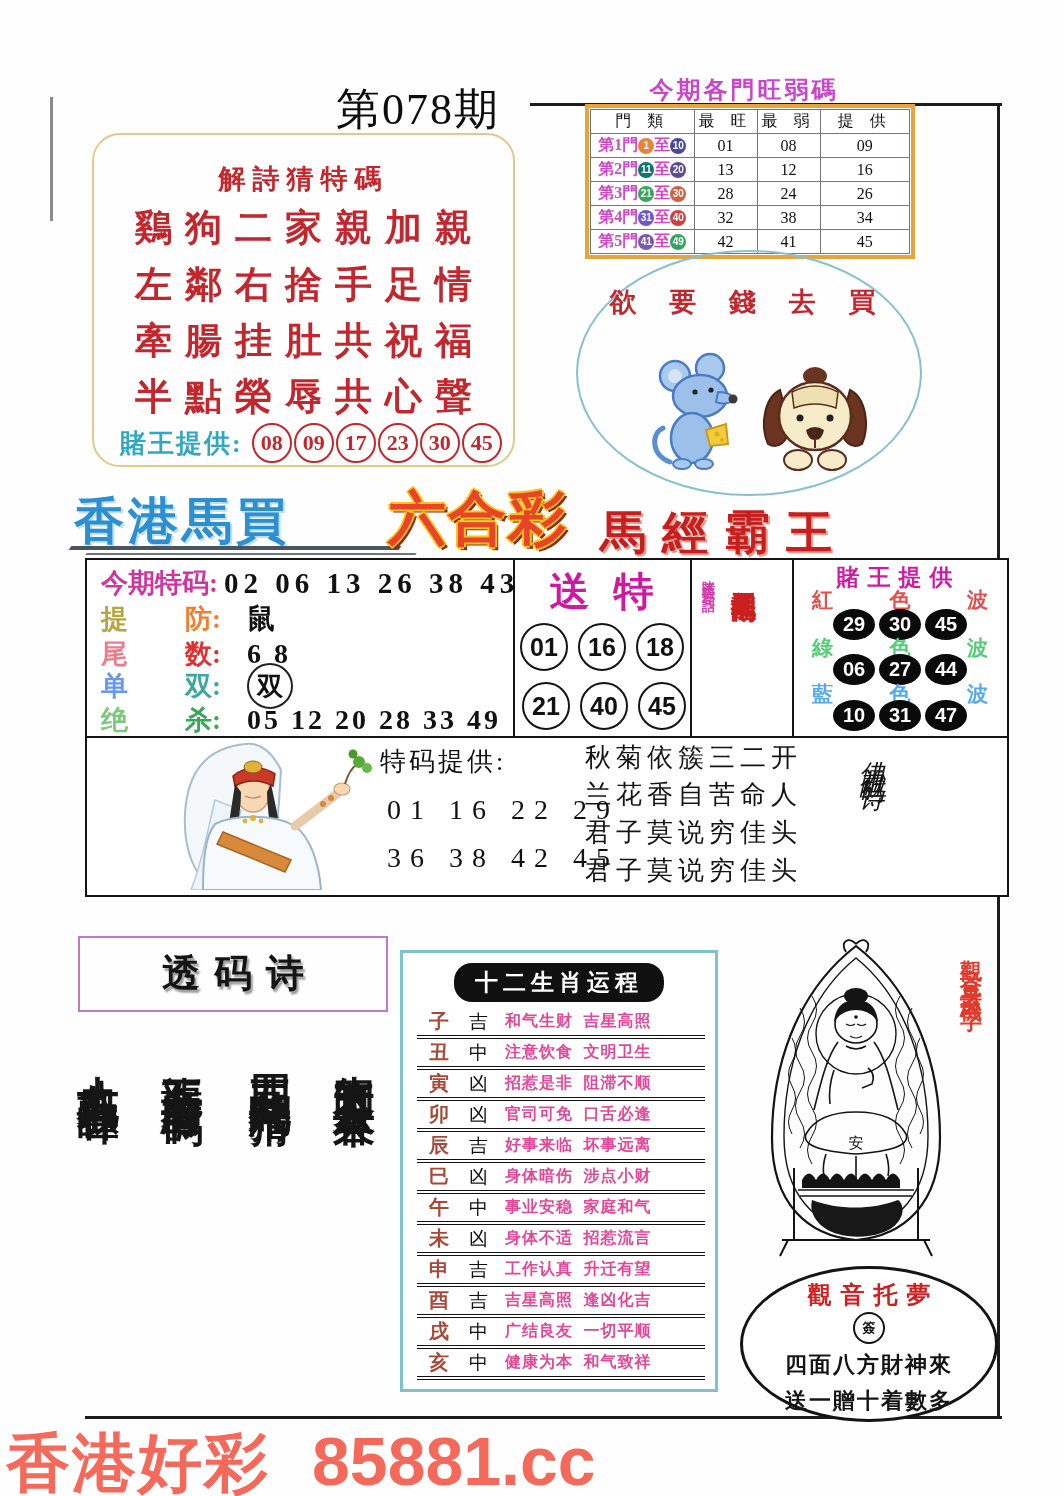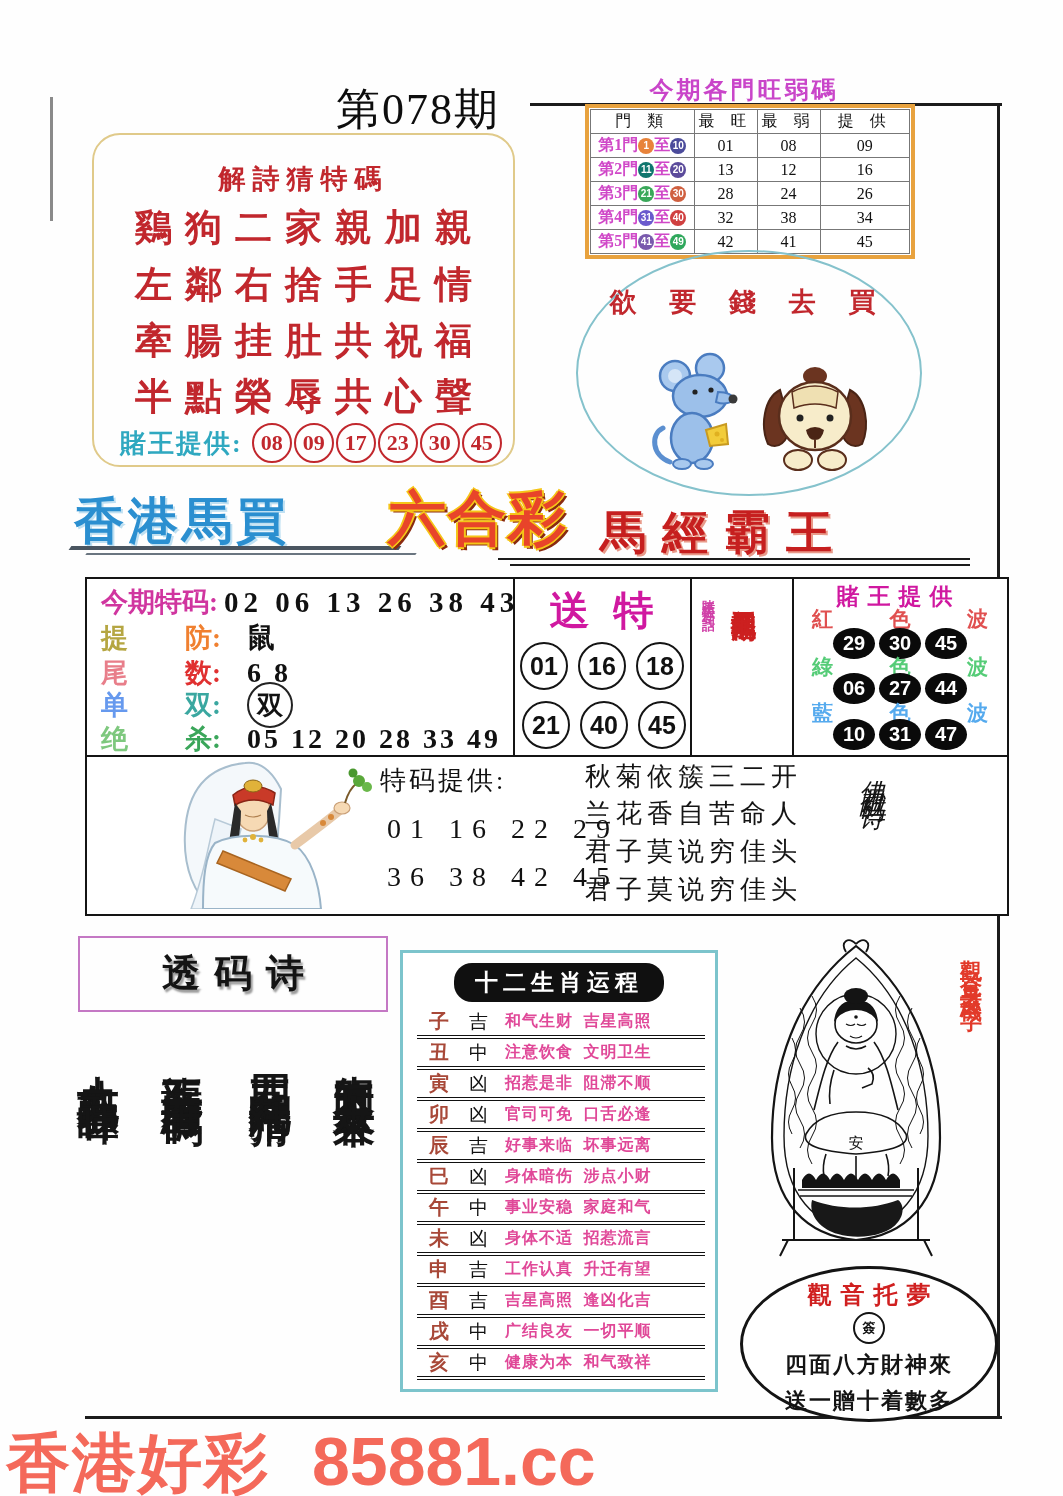--- a/index.html
+++ b/index.html
@@ -49,21 +49,21 @@
   #mast-left-swoosh1{left:70px;top:546px;width:330px;height:4px;background:#4a5560;transform:skewX(-35deg);}
   #mast-left-swoosh2{left:86px;top:553px;width:330px;height:2px;background:#6a7580;transform:skewX(-35deg);}
   #mast-center{left:388px;top:480px;font-size:58px;font-weight:bold;color:#e8442a;letter-spacing:2px;
      text-shadow:-2px 0 #f5c518,2px 0 #f5c518,0 -2px #f5c518,0 2px #f5c518,3px 3px 0 #8a2a10;}
   #mast-right{left:600px;top:502px;font-size:46px;font-weight:bold;color:#c61f1f;letter-spacing:16px;white-space:nowrap;
      text-shadow:2px 2px 0 #e89a8a;}
   #mast-right-ul1{left:498px;top:558px;width:472px;height:2px;background:#1c1c1c;}
   #mast-right-ul2{left:510px;top:564px;width:460px;height:2px;background:#1c1c1c;}
 
   
-  #main-panel{left:85px;top:577px;width:920px;height:335px;border:2px solid #141414;background:#fff;}
+  #main-panel{left:85px;top:558px;width:920px;height:335px;border:2px solid #141414;background:#fff;}
   .vline{position:absolute;top:0;width:2px;height:176px;background:#141414;}
   #v1{left:426px}#v2{left:603px}#v3{left:705px}
   #hline{position:absolute;left:0;top:176px;width:100%;height:2px;background:#141414;}
   .a-line{position:absolute;display:flex;align-items:center;white-space:nowrap;height:34px;}
   .a-k1{display:inline-block;width:32px;font-size:27px;font-weight:bold;}
   .a-k2{display:inline-block;width:62px;margin-left:52px;font-size:27px;font-weight:bold;}
   .a-val{font-size:28px;font-weight:bold;color:#111;letter-spacing:3px;}
   #spec-line{left:14px;top:6px;}
   #spec-line .s-lbl{color:#d0359f;font-weight:bold;font-size:27px;}
   #spec-line .s-val{font-size:29px;font-weight:bold;letter-spacing:5px;margin-left:6px;}

